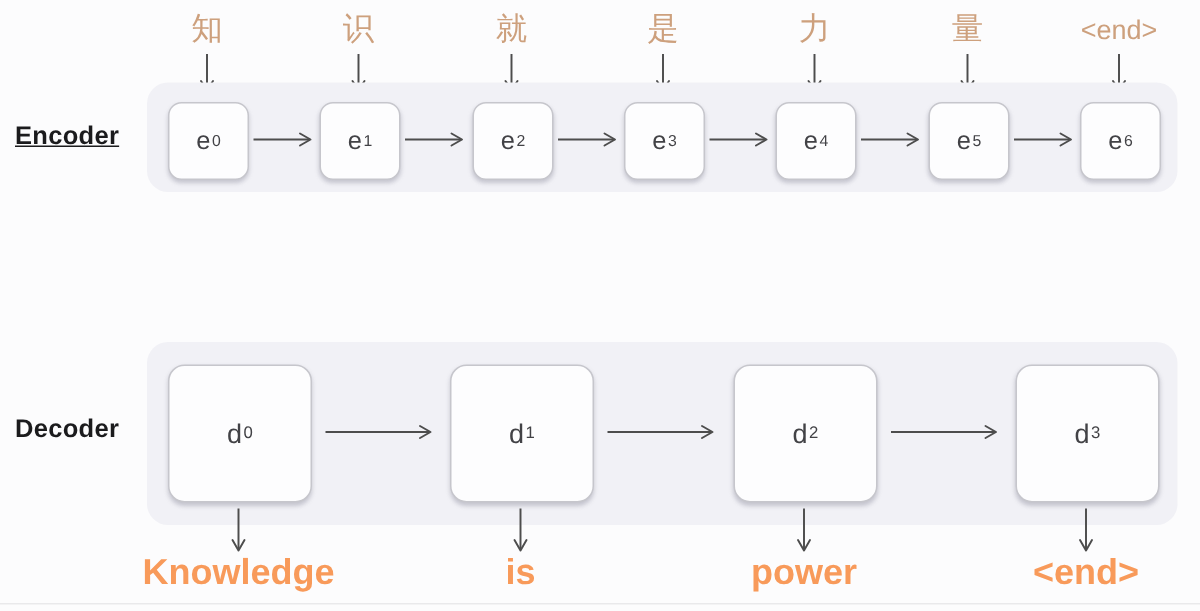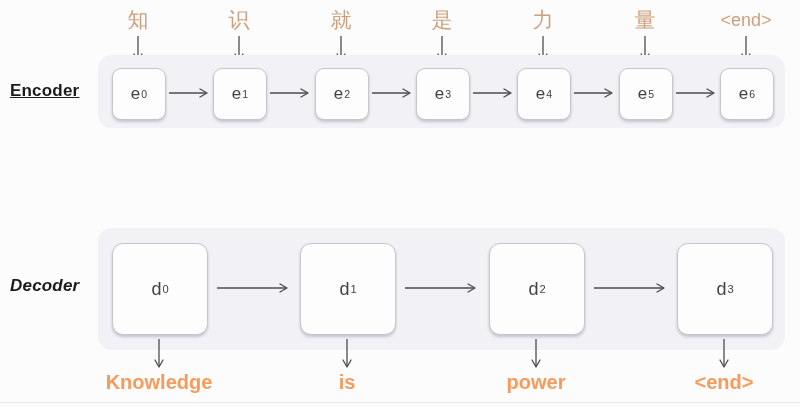--- a/index.html
+++ b/index.html
@@ -18,21 +18,21 @@
   }
   .enc-track { left:98px; top:55px; width:687px; height:73px; }
   .dec-track { left:98px; top:228px; width:687px; height:122px; }
 
   .side-label {
     position:absolute; left:10px; width:88px;
     font-size:17px; font-weight:bold; color:#1b1b1d;
     letter-spacing:.2px;
   }
   .enc-label { top:81px;text-decoration:underline; }
-  .dec-label { top:276px;font-style:italic; }
+  .dec-label { top:276px; }
 
   .cell {
     position:absolute;
     background:#fdfdfe;
     border:1px solid #c6c6cc;
     display:flex; align-items:center; justify-content:center;
     color:#424246;
     box-shadow:0 2px 3px rgba(130,130,148,.40);
   }
   .enc-cell { width:52px; height:50px; border-radius:9px; font-size:17px; top:68px; }
@@ -42,21 +42,21 @@
   .token {
     position:absolute; top:6px; width:90px; height:28px; line-height:28px;
     text-align:center; color:#cda07d;
     font-size:21px; font-weight:500;
   }
   .token.latin { font-size:18px; }
 
   .output {
     position:absolute; top:369px; width:180px; height:26px; line-height:26px;
     text-align:center; color:#f89a5a;
-    font-size:20px; font-weight:bold;
+    font-size:24px; font-weight:bold;
   }
 
   .arrow { position:absolute; display:block; }
   .arrow path { stroke:#4d4d4d; stroke-width:1.3; fill:none; stroke-linecap:round; stroke-linejoin:round; }
 
   .divider { position:absolute; left:0; top:402px; width:800px; height:1px; background:#e9e9eb; }
 </style>
 </head>
 <body>
 

